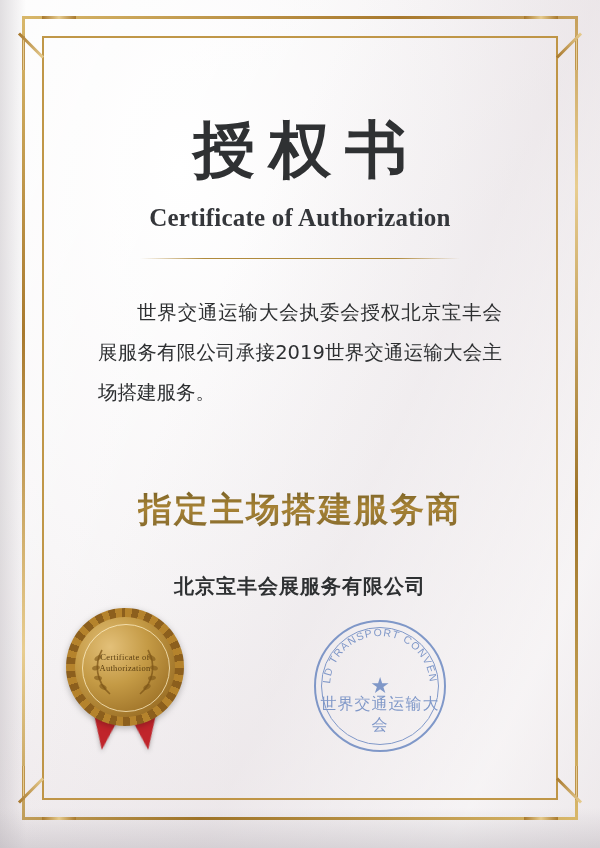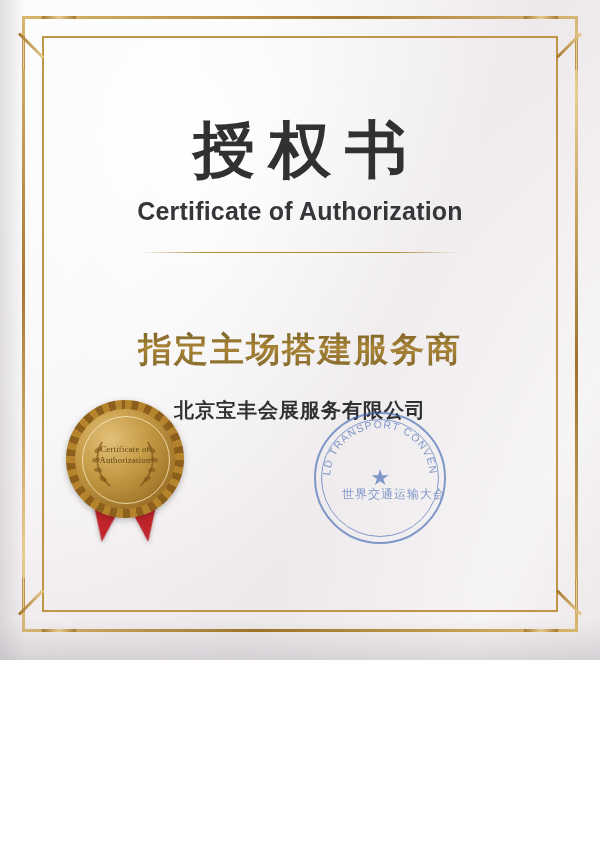--- a/index.html
+++ b/index.html
@@ -10,21 +10,21 @@
   body {
     width: 600px;
     height: 848px;
     font-family: "Liberation Sans", sans-serif;
     overflow: hidden;
   }
 
   .certificate {
     position: relative;
     width: 600px;
-    height: 660px;
+    height: 848px;
     box-sizing: border-box;
     background:
       radial-gradient(ellipse at 30% 20%, #ffffff 0%, #f7f5f6 45%, #efeaec 75%, #e8e2e5 100%);
     overflow: hidden;
   }
 
   
   .paper-sheen {
     position: absolute;
     inset: 0;
@@ -112,22 +112,22 @@
     font-family: "DejaVu Sans", "Liberation Sans", sans-serif;
     font-size: 62px;
     font-weight: bold;
     letter-spacing: 14px;
     text-indent: 14px;
     color: #2f3133;
     line-height: 1.15;
   }
 
   .title-en {
-    margin-top: 12px;
-    font-family: Liberation Sans, sans-serif;
+    margin-top: 19px;
+    font-family: Liberation Serif, serif;
     font-size: 25px;
     font-weight: bold;
     color: #34363a;
     letter-spacing: 0.2px;
   }
 
   .divider {
     margin-top: 26px;
     width: 320px;
     height: 1px;
@@ -153,32 +153,32 @@
     font-weight: bold;
     letter-spacing: 2px;
     color: #8a6b2a;
     background: linear-gradient(180deg, #6f5a22 0%, #a98436 45%, #7d642a 100%);
     -webkit-background-clip: text;
     background-clip: text;
     color: transparent;
   }
 
   .company {
-    margin-top: 24px;
+    margin-top: 40px;
     font-family: "DejaVu Sans", "Liberation Sans", sans-serif;
     font-size: 20px;
     font-weight: bold;
     letter-spacing: 1px;
     color: #2e3032;
   }
 
   
   .footer {
     position: absolute;
-    left: 60px; right: 60px; bottom: 70px;
+    left: 60px; right: 60px; bottom: 50px;
     height: 190px;
   }
 
   
   .seal {
     position: absolute;
     left: 6px;
     top: 0;
     width: 118px;
     height: 118px;
@@ -302,24 +302,24 @@
     left: 50%; top: 50%;
     transform: translate(-50%,-50%);
     color: #3a63b0;
     font-size: 22px;
     line-height: 1;
   }
   .stamp-inner-text {
     position: absolute;
     left: 0; right: 0;
     top: 56%;
-    text-align: right;
+    text-align: center;
     color: #3a63b0;
     font-family: "DejaVu Sans", "Liberation Sans", sans-serif;
-    font-size: 12px;
+    font-size: 16px;
     letter-spacing: 1px;
   }
   .stamp-arc-text {
     position: absolute;
     inset: 0;
   }
   .stamp-arc-text text {
     fill: #3a63b0;
     font-family: "Liberation Sans", sans-serif;
     font-size: 10.5px;
@@ -345,20 +345,21 @@
 
   <div class="diag tl"></div>
   <div class="diag tr"></div>
   <div class="diag bl"></div>
   <div class="diag br"></div>
 
   <div class="content">
     <div class="title-cn">授权书</div>
     <div class="title-en">Certificate of Authorization</div>
     <div class="divider"></div>
+    <div class="body-text">世界交通运输大会执委会授权北京宝丰会展服务有限公司承接2019世界交通运输大会主场搭建服务。</div>
     <div class="award-line">指定主场搭建服务商</div>
     <div class="company">北京宝丰会展服务有限公司</div>
   </div>
 
   <div class="footer">
 
     <div class="seal">
       <div class="ribbon left"></div>
       <div class="ribbon right"></div>
       <div class="ribbon-knot"></div>

